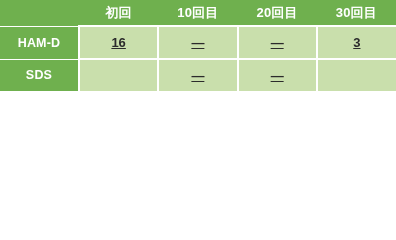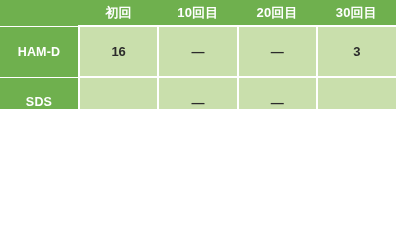--- a/index.html
+++ b/index.html
@@ -60,23 +60,24 @@
     border-top: 1px solid #ffffff;
     letter-spacing: 0.2px;
   }
 
   .data-cell {
     font-size: 13px;
     font-weight: bold;
     color: #2b2b2b;
     text-align: center;
     vertical-align: middle;
-    padding: 17px;
+    padding: 8px;
     border-left: 2px solid #ffffff;
     border-top: 2px solid #ffffff;
+    text-decoration: underline;
   }
 
   .band-dark  .data-cell { background: #c9dfac; }
   .band-light .data-cell { background: #e5efd9; }
 
   .bottom-spacer { height: 4px; background: #ffffff; }
 </style>
 </head>
 <body>
 

